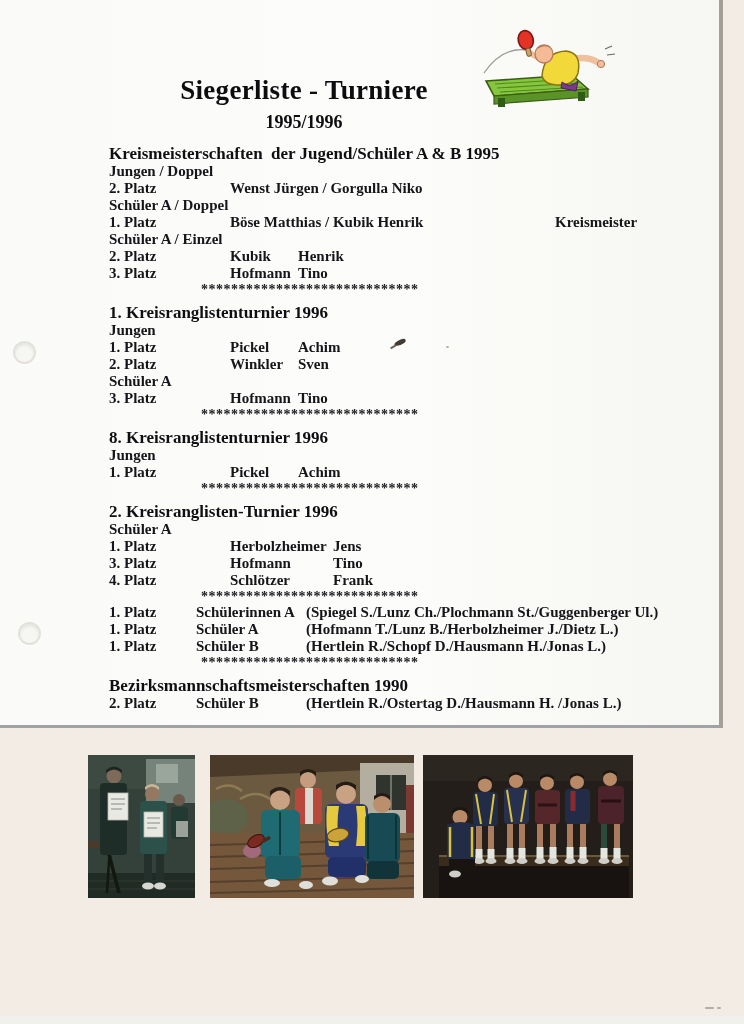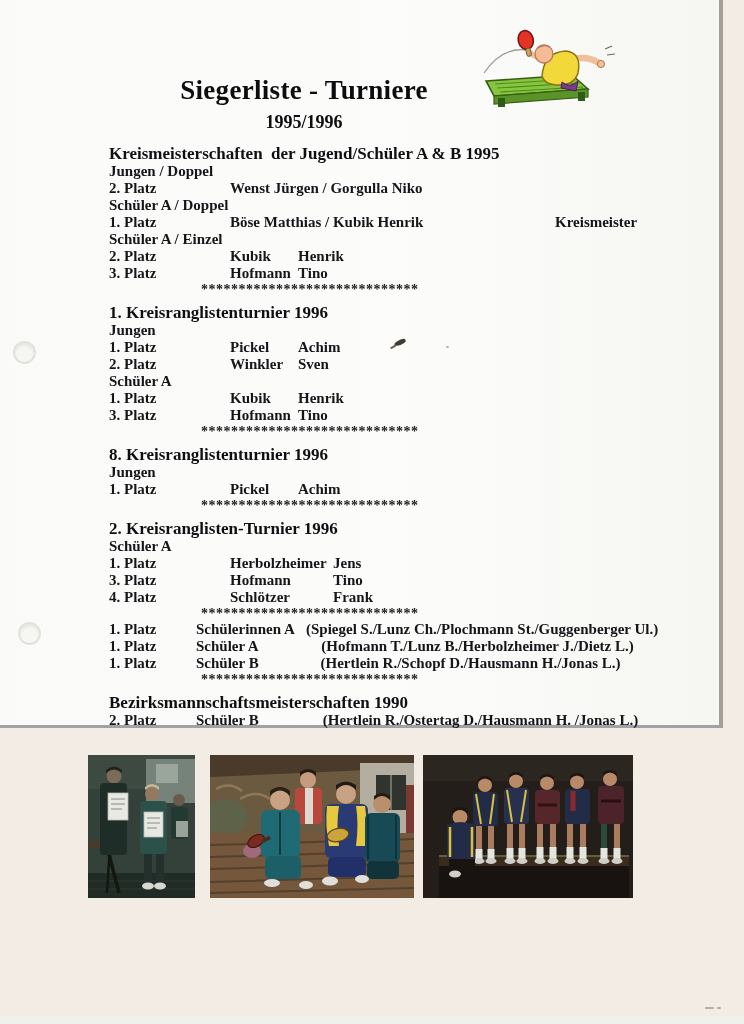--- a/index.html
+++ b/index.html
@@ -53,21 +53,21 @@
   .n1 { display: inline-block; min-width: 68px; padding-right: 6px; }
   .wide .n1 { min-width: 103px; }
   .note { position: absolute; left: 446px; top: 0; }
   .sep {
     line-height: 15px; font-size: 14px; margin-left: 92px;
     letter-spacing: 0.5px; color: #1a1a1e;
   }
   .trow { display: flex; width: 548px; line-height: 17px; white-space: nowrap; }
   .tplace { width: 87px; flex: none; }
   .tteam { width: 110px; flex: none; }
-  .tnames { flex: 1; text-align: center; }
+  .tnames { flex: 1; text-align: left; }
   .pr8 { padding-right: 8px; }
   .pr22 { padding-right: 22px; }
   .pr2 { padding-right: 2px; }
 
   .photos { position: absolute; left: 88px; top: 755px; display: flex; }
   .photo { height: 143px; flex: none; display: block; }
   .photo-2 { margin-left: 15px; }
   .photo-3 { margin-left: 9px; }
 
   .pen-mark {
@@ -140,23 +140,20 @@
 
     <h2>1. Kreisranglistenturnier 1996</h2>
     <div class="row">Jungen</div>
     <div class="row">
       <span class="place">1. Platz</span><span class="n1">Pickel</span><span>Achim</span>
     </div>
     <div class="row">
       <span class="place">2. Platz</span><span class="n1">Winkler</span><span>Sven</span>
     </div>
     <div class="row">Schüler A</div>
-    <div class="row">
-      <span class="place">1. Platz</span><span class="n1">Kubik</span><span>Henrik</span>
-    </div>
     <div class="row">
       <span class="place">3. Platz</span><span class="n1">Hofmann</span><span>Tino</span>
     </div>
     <div class="sep">*****************************</div>
 
     <h2>8. Kreisranglistenturnier 1996</h2>
     <div class="row">Jungen</div>
     <div class="row">
       <span class="place">1. Platz</span><span class="n1">Pickel</span><span>Achim</span>
     </div>

